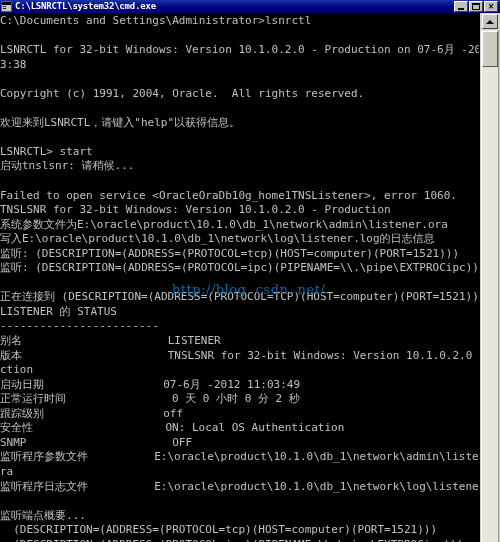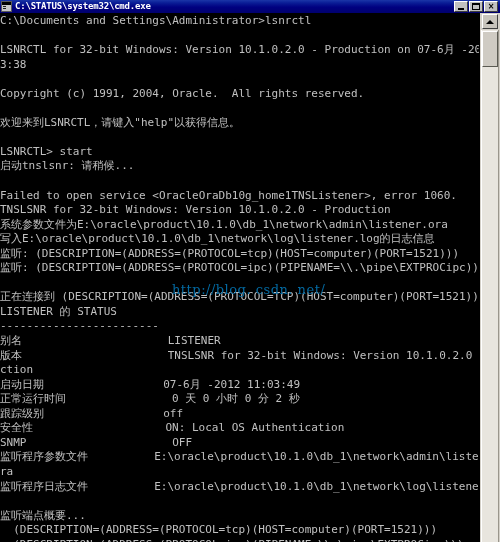--- a/index.html
+++ b/index.html
@@ -224,21 +224,21 @@
     box-sizing: border-box;
   }
 </style>
 </head>
 <body>
 
 <div id="window">
 
   <div id="titlebar">
     <div id="titlebar-icon"></div>
-    <div id="titlebar-text">C:\STATUS\system32\cmd.exe</div>
+    <div id="titlebar-text">C:\LSNRCTL\system32\cmd.exe</div>
     <div class="tb-buttons">
       <div class="tb-btn min">
           <span class="tb-glyph"></span>
         </div>
       <div class="tb-btn max">
           <span class="tb-glyph"></span>
         </div>
       <div class="tb-btn close">
           <span class="tb-glyph">×</span>
         </div>

